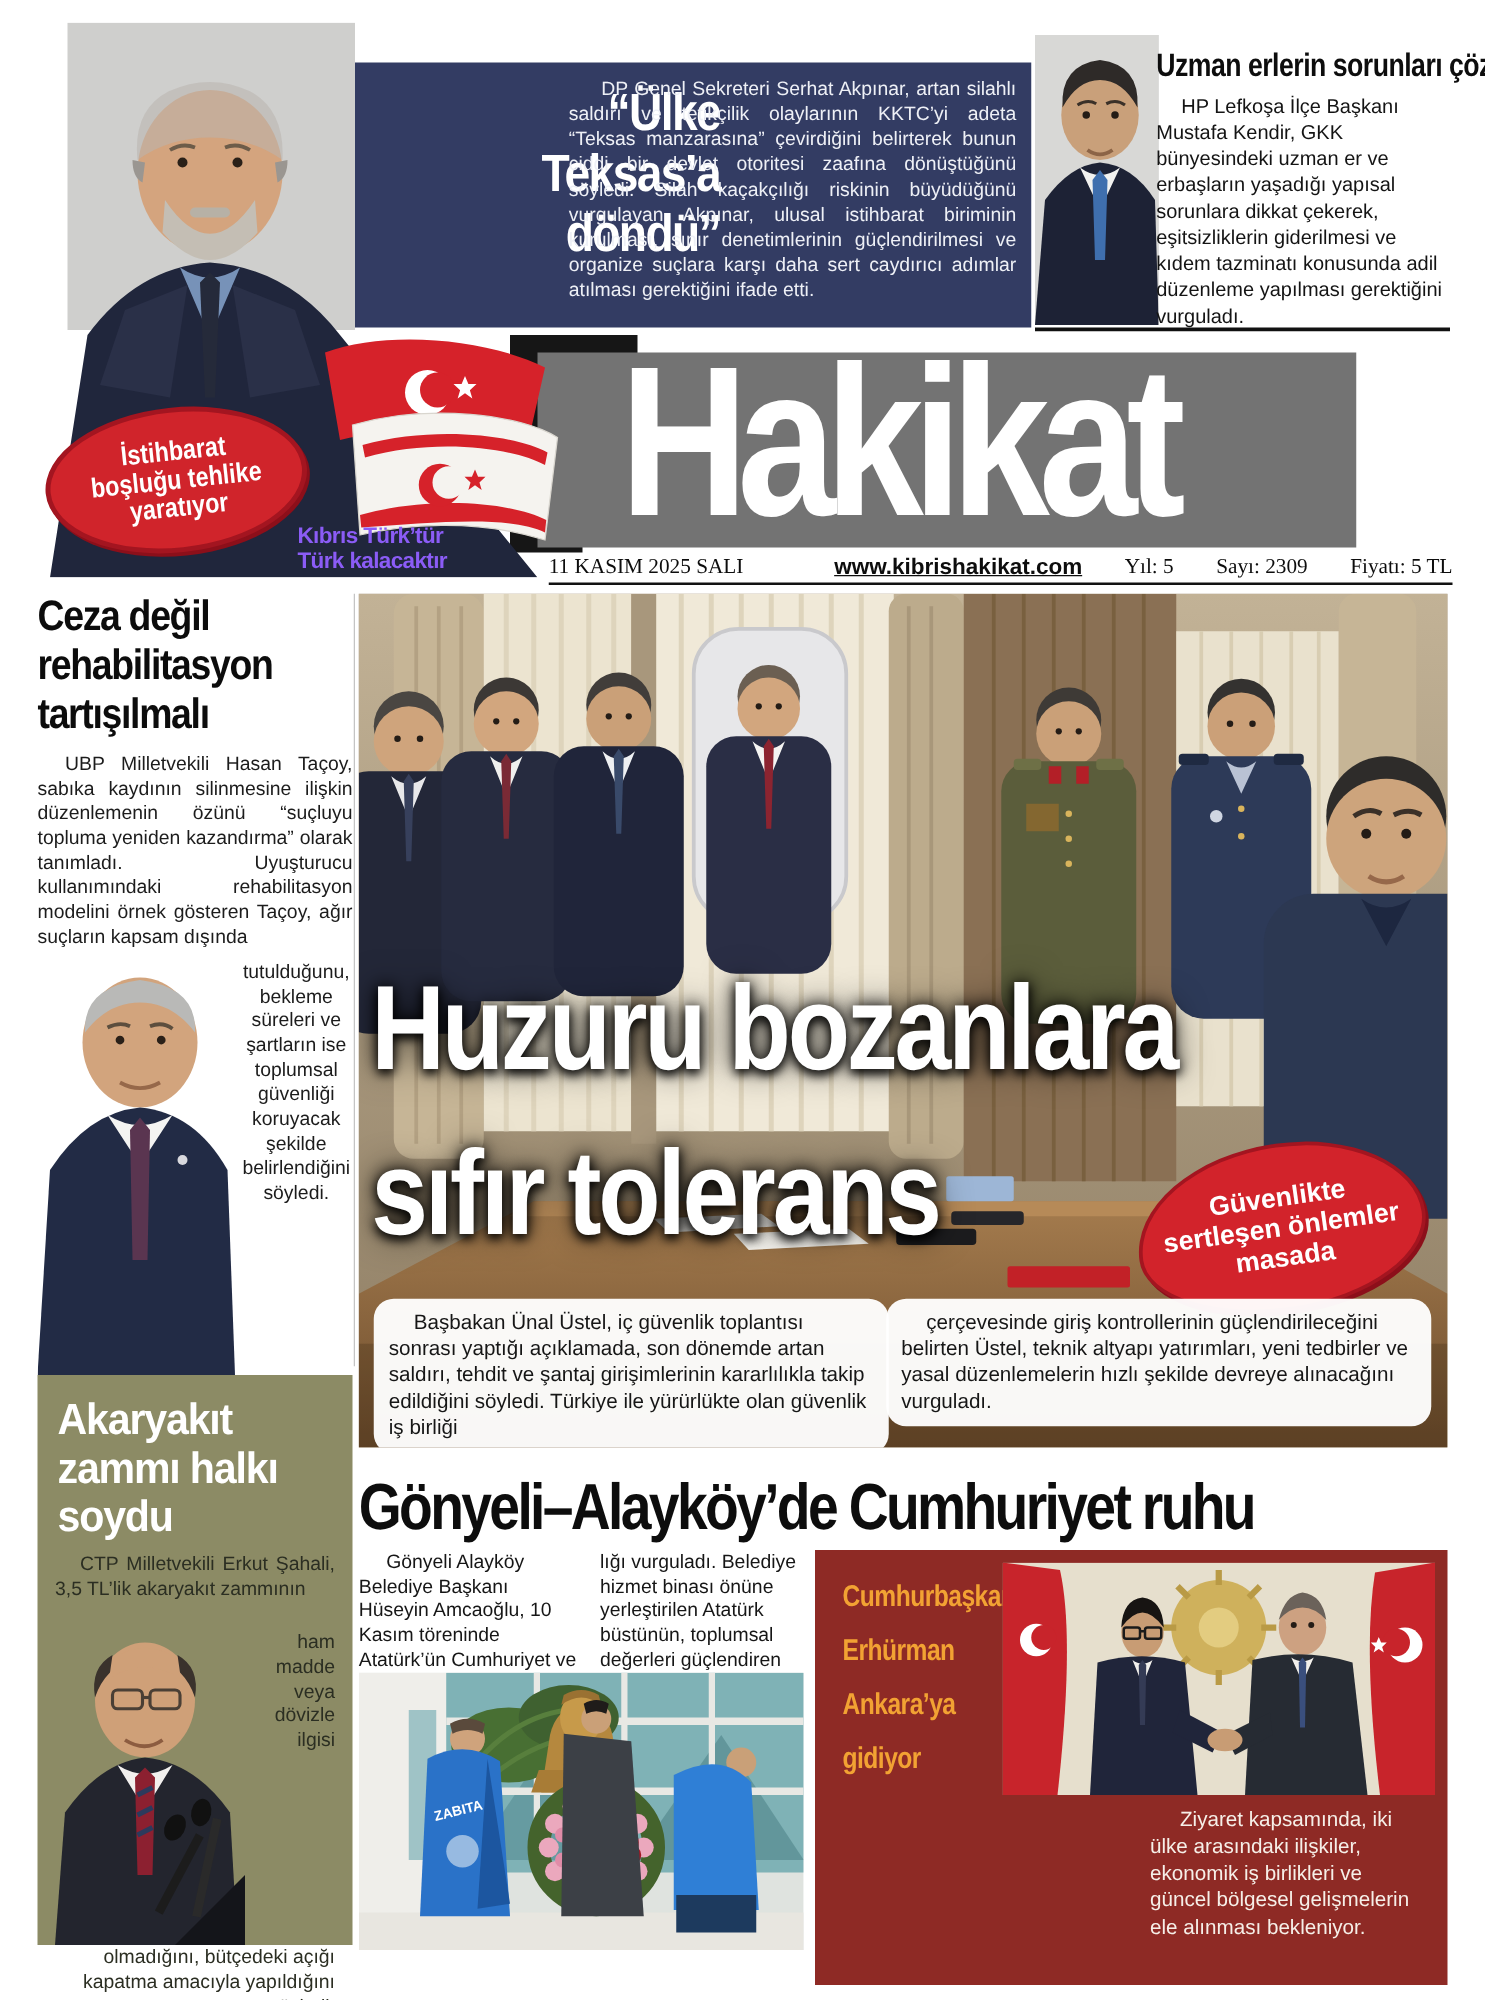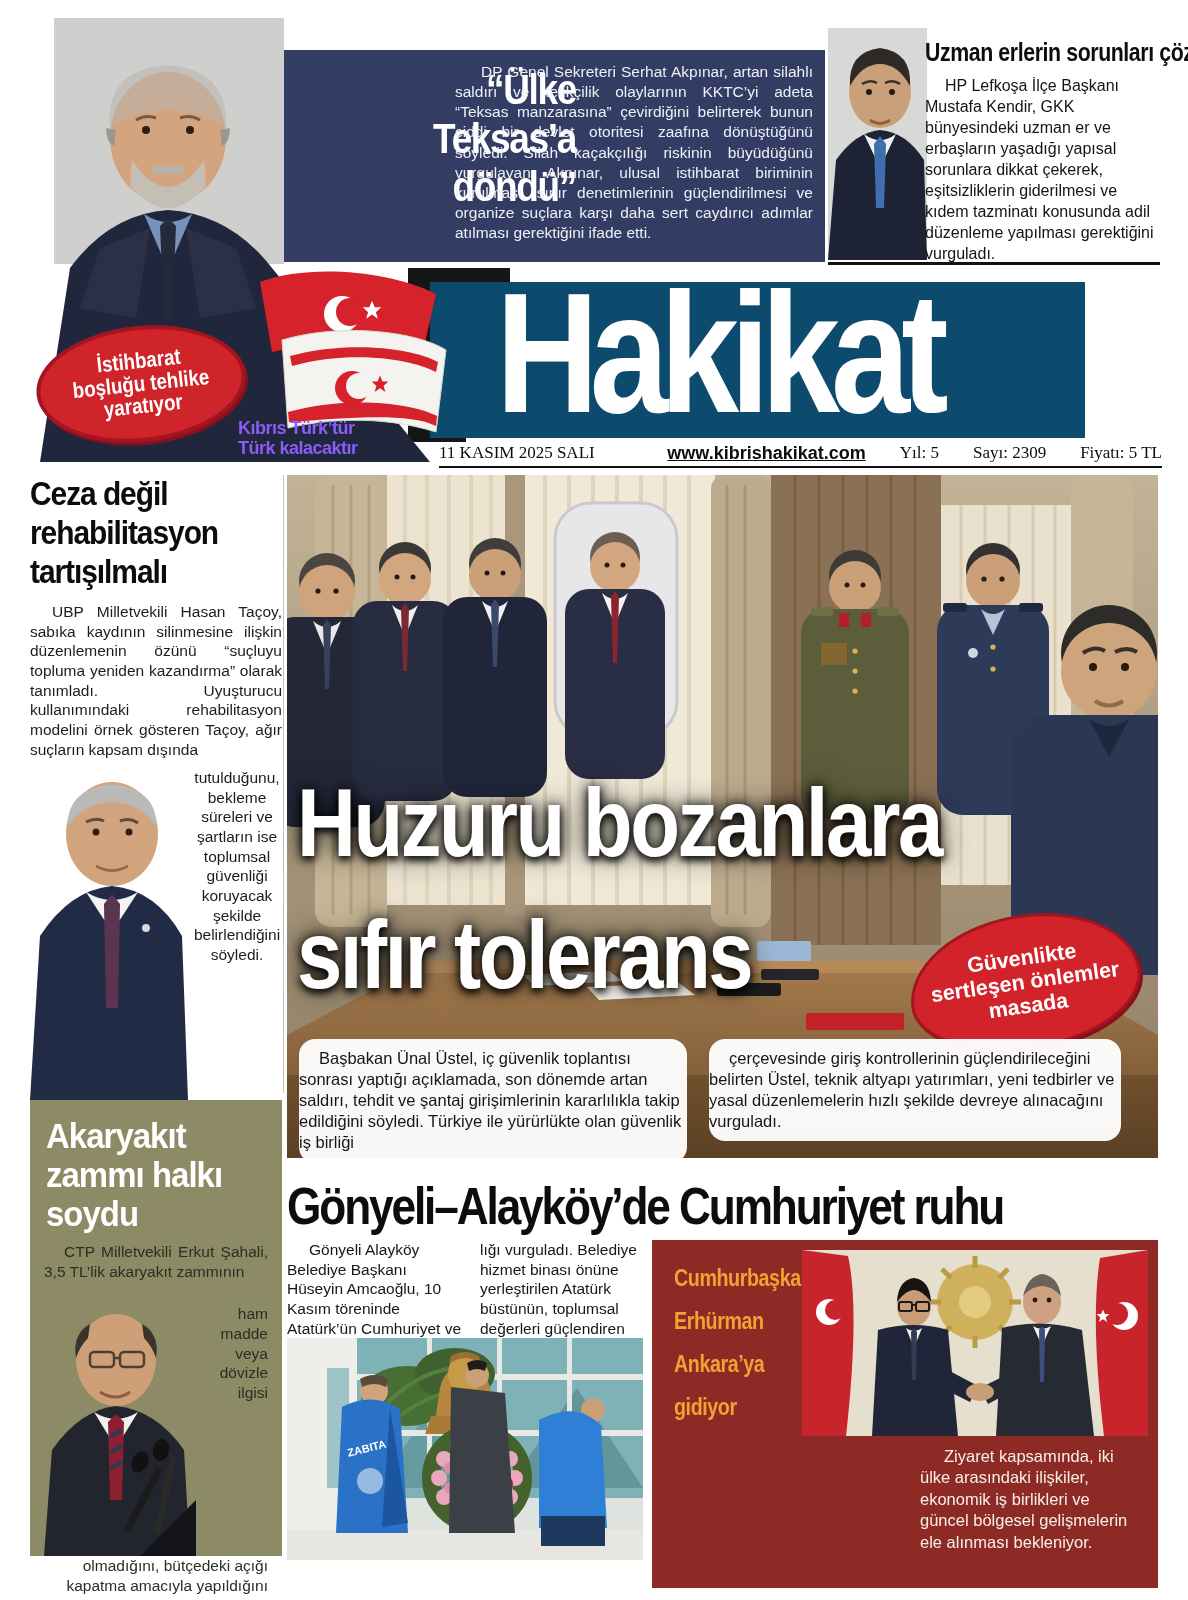--- a/index.html
+++ b/index.html
@@ -25,21 +25,21 @@
     letter-spacing:-0.5px;color:#8b5cf6;z-index:6;}
   .kendir{left:828px;top:28px;width:99px;height:232px;background:#d8d8d6;}
   .tr-story{left:925px;top:38px;width:240px;}
   .tr-headline{font-size:26px;line-height:1.1;letter-spacing:-0.5px;font-weight:bold;color:#0d0d0d;
     transform:scaleX(.82);transform-origin:left top;white-space:nowrap;}
   .tr-body{margin-top:8px;font-size:16px;line-height:1.32;text-indent:20px;color:#141414;}
   .rule-a{left:828px;top:262px;width:332px;height:3px;background:#111;}
   
   .black-t-bar{left:408px;top:268px;width:102px;height:58px;background:#161616;}
   .black-t-stem{left:408px;top:268px;width:58px;height:174px;background:#161616;}
-  .masthead{left:430px;top:282px;width:655px;height:156px;background:#0c4a6e;}
+  .masthead{left:430px;top:282px;width:655px;height:156px;background:#737373;}
   .logo{position:absolute;left:66px;top:-14px;font-size:145px;font-weight:bold;color:#fff;
     letter-spacing:-9px;line-height:1;transform:scale(.98,1.18);transform-origin:left top;}
   .dateline{left:439px;top:440px;width:723px;height:26px;border-bottom:2px solid #111;
     display:flex;align-items:center;font-family:"Liberation Serif",serif;font-size:17px;color:#0d0d0d;}
   .dateline .www{font-family:"Liberation Sans",sans-serif;font-weight:bold;font-size:18px;margin-left:auto;text-decoration:underline;}
   .dateline .sep{margin-left:34px;}
   
   .ls-headline{left:30px;top:474px;width:252px;font-size:34px;font-weight:bold;line-height:1.15;
     letter-spacing:-1.2px;color:#0c0c0c;transform:scaleX(.88);transform-origin:left top;}
   .ls-body{left:30px;top:602px;width:252px;font-size:15.5px;line-height:1.27;text-align:justify;
@@ -61,21 +61,21 @@
   .hl{position:absolute;color:#fff;font-weight:bold;font-size:96px;letter-spacing:-3px;
     white-space:nowrap;transform:scaleX(.85);transform-origin:left top;line-height:1;
     text-shadow:0 0 14px rgba(0,0,0,.95),0 0 30px rgba(0,0,0,.7),0 4px 8px rgba(0,0,0,.8);}
   .hl1{left:10px;top:300px;}
   .hl2{left:10px;top:432px;}
   .badge-red{position:absolute;left:622px;top:440px;width:226px;height:128px;background:#d2232b;
     border:3px solid #a31520;border-radius:52% 48% 50% 50% / 58% 52% 48% 42%;transform:rotate(-8deg);
     display:flex;align-items:center;justify-content:center;box-shadow:2px 3px 0 #8c0f1a;}
   .badge-red span{color:#fff;font-weight:bold;font-size:21.5px;line-height:1.12;text-align:center;
     width:200px;display:block;}
-  .cap{position:absolute;background:rgba(255,255,255,.96);border-radius:16px;padding:9px 0;
+  .cap{position:absolute;background:rgba(255,255,255,.96);border-radius:16px;padding:9px 12px;
     font-size:16.5px;line-height:1.28;color:#161616;text-indent:20px;}
   .cap1{left:12px;top:564px;width:388px;}
   .cap2{left:422px;top:564px;width:412px;}
   
   .rep-headline{left:287px;top:1180px;width:871px;font-size:52px;font-weight:bold;color:#0d0d0d;
     letter-spacing:-2.5px;white-space:nowrap;transform:scaleX(.85);transform-origin:left top;line-height:1;}
   .rep-col{font-size:15.5px;line-height:1.27;color:#161616;}
   .rep-col1{left:287px;top:1240px;width:178px;text-indent:22px;}
   .rep-col2{left:480px;top:1240px;width:162px;}
   .bust{left:287px;top:1338px;width:356px;height:222px;}

